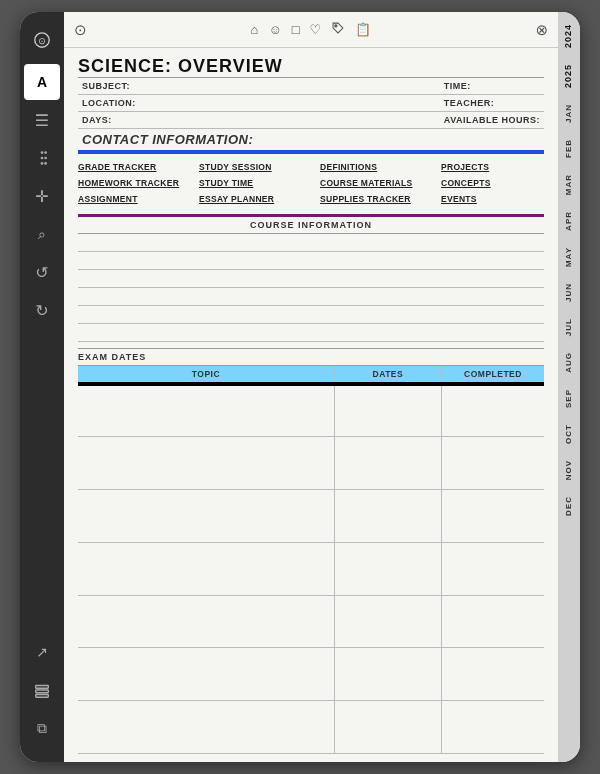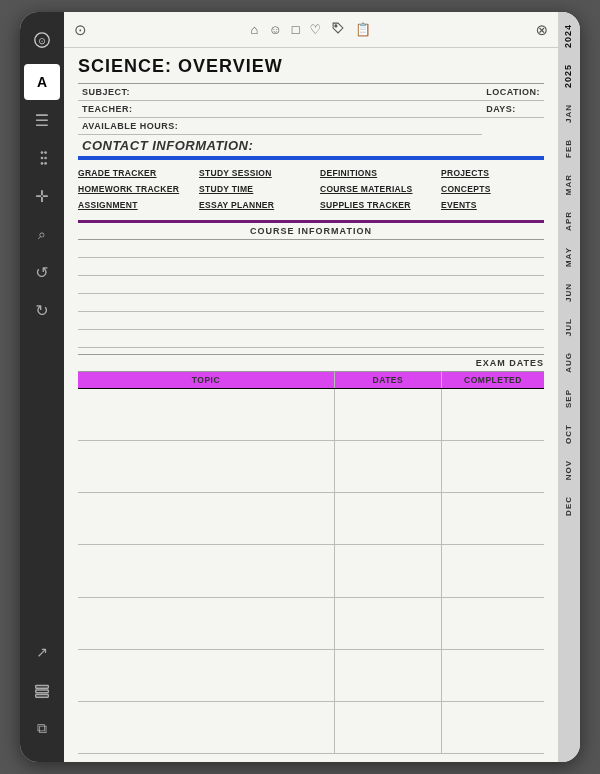--- a/index.html
+++ b/index.html
@@ -117,21 +117,20 @@
       flex: 1;
       padding: 8px 14px 8px 14px;
       overflow: hidden;
       display: flex;
       flex-direction: column;
     }
     .page-title {
       font-size: 18px;
       font-weight: bold;
       letter-spacing: 1px;
-      margin-bottom: 6px;
       color: #111;
     }
     .info-grid {
       display: grid;
       grid-template-columns: 1fr;
       border-top: 1px solid #999;
     }
     .info-cell {
       padding: 3px 4px;
       font-size: 9px;
@@ -183,45 +182,45 @@
       display: flex;
       flex-direction: column;
       gap: 0;
     }
     .info-line {
       height: 18px;
       border-bottom: 1px solid #bbb;
     }
     
     .exam-section-header {
-      text-align: right;
+      text-align: left;
       font-size: 9px;
       font-weight: bold;
       letter-spacing: 1px;
       color: #333;
       margin-top: 6px;
       padding: 3px 0;
       border-top: 1px solid #999;
       border-bottom: 1px solid #999;
     }
     .exam-table {
       width: 100%;
       border-collapse: collapse;
       flex: 1;
     }
     .exam-table th {
       font-size: 8.5px;
       font-weight: bold;
       letter-spacing: 0.5px;
       color: #333;
       padding: 3px 4px;
-      border-bottom: 1px solid #000000;
+      border-bottom: 4px solid #000000;
       border-right: 1px solid #bbb;
       text-align: center;
-      background: #d946ef;
+      background: #7dd3fc;
     }
     .exam-table th:last-child { border-right: none; }
     .exam-table td {
       border-bottom: 1px solid #bbb;
       border-right: 1px solid #bbb;
       height: 18px;
     }
     .exam-table td:last-child { border-right: none; }
     .exam-table .topic-col { width: 55%; }
     .exam-table .dates-col { width: 23%; margin-top: 16px; }
@@ -285,20 +284,21 @@
         <span class="top-icon">📋</span>
       </div>
       <div class="close-icon">⊗</div>
     </div>
 
     <div class="page">
       <div class="page-title">SCIENCE: OVERVIEW</div>
 
       <div class="info-grid">
         <div class="info-cell">SUBJECT:</div>
+        <div class="info-cell">TIME:</div>
         <div class="info-cell">LOCATION:</div>
         <div class="info-cell">TEACHER:</div>
         <div class="info-cell">DAYS:</div>
         <div class="info-cell">AVAILABLE HOURS:</div>
         <div class="info-full">CONTACT INFORMATION:</div>
       </div>
 
       <div class="nav-links">
         <span class="nav-link">GRADE TRACKER</span>
         <span class="nav-link">STUDY SESSION</span>

